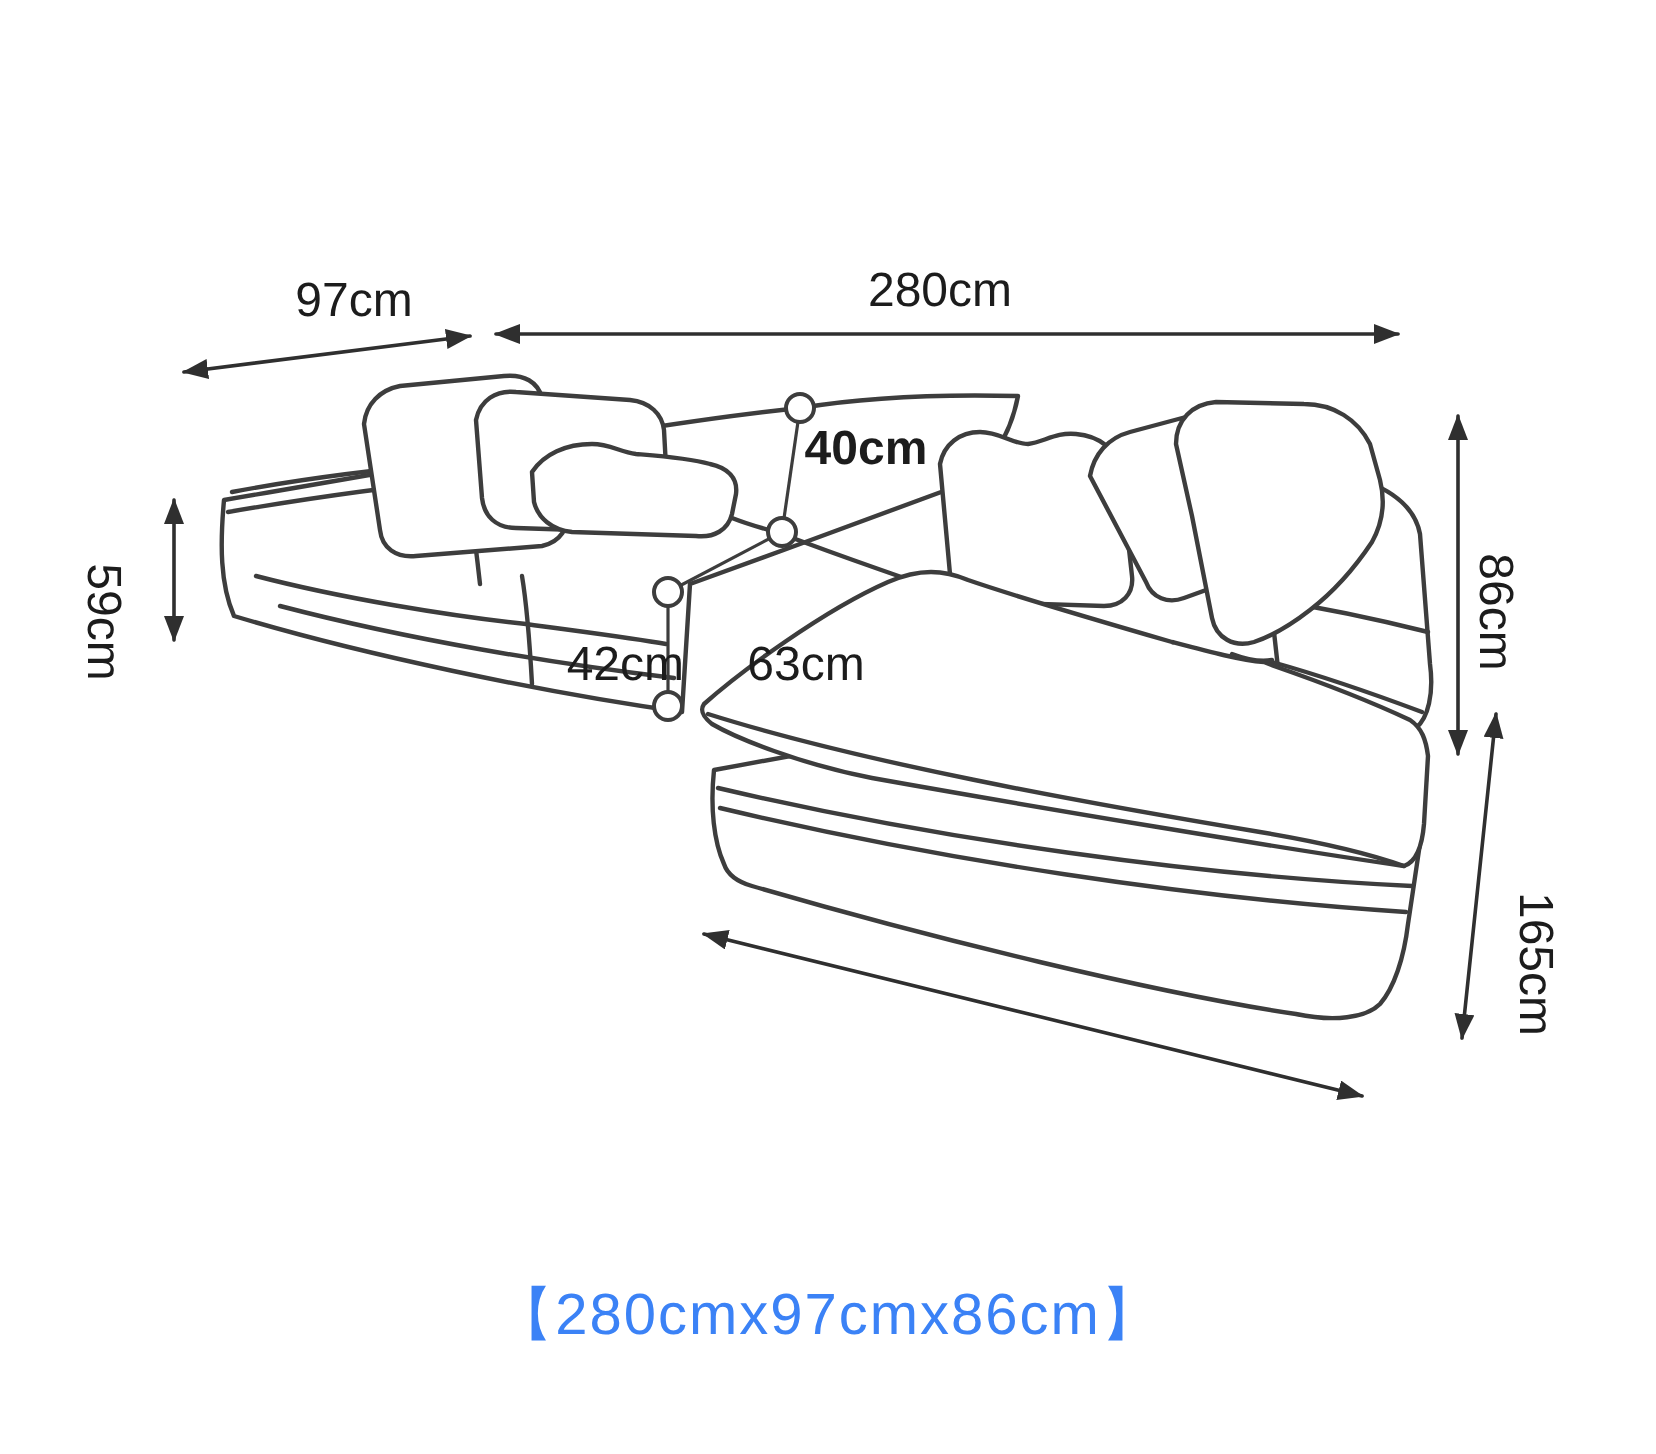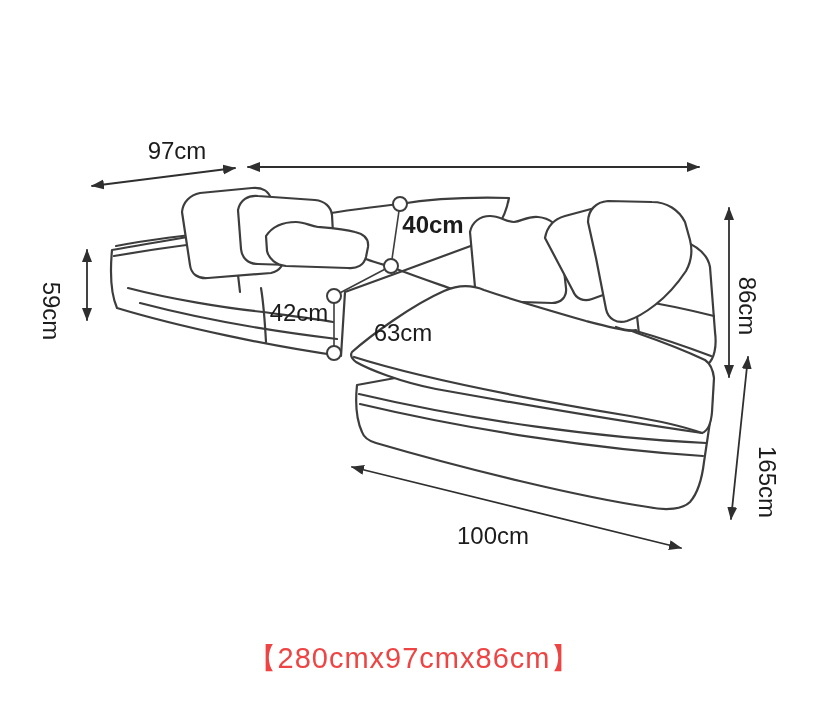--- a/index.html
+++ b/index.html
@@ -17,21 +17,21 @@
     line-height:26px;
     color:#1c1c1c;
     text-align:center;
     white-space:nowrap;
   }
   .dim.rot{transform:rotate(90deg);}
   .caption{
     position:absolute;
     left:0;top:641px;width:828px;
     font-size:29px;line-height:34px;
-    color:#ef4444;
+    color:#3b82f6;
     text-align:center;
     letter-spacing:1px;
   }
 </style>
 </head>
 <body>
 
 <div class="stage">
 
   <svg width="828" height="727" viewBox="0 0 828 727">
@@ -117,22 +117,22 @@
       <line x1="391" y1="266" x2="334" y2="296" stroke-width="1.6"></line>
       <line x1="334" y1="296" x2="334" y2="353" stroke-width="1.6"></line>
       <circle cx="400" cy="204" r="7"></circle>
       <circle cx="391" cy="266" r="7"></circle>
       <circle cx="334" cy="296" r="7"></circle>
       <circle cx="334" cy="353" r="7"></circle>
     </g>
   </svg>
 
   <div class="dim" style="left:127px;top:138px;width:100px;">97cm</div>
+  <div class="dim" style="left:410px;top:133px;width:120px;">280cm</div>
   <div class="dim" style="left:390px;top:212px;width:86px;font-weight:bold;">40cm</div>
   <div class="dim" style="left:360px;top:279px;width:86px;margin-top:41px;">63cm</div>
-  <div class="dim" style="left:256px;top:300px;width:86px;">42cm</div>
+  <div class="dim" style="left:256px;top:320px;width:86px;text-align:right;">42cm</div>
   <div class="dim rot" style="left:14px;top:298px;width:74px;">59cm</div>
   <div class="dim rot" style="left:710px;top:293px;width:74px;">86cm</div>
   <div class="dim rot" style="left:723px;top:469px;width:88px;">165cm</div>
-  <div class="dim" style="left:436px;top:523px;width:114px;">100cm</div>
 
   <div class="caption">【280cmx97cmx86cm】</div>
 </div>
 
 </body></html>

